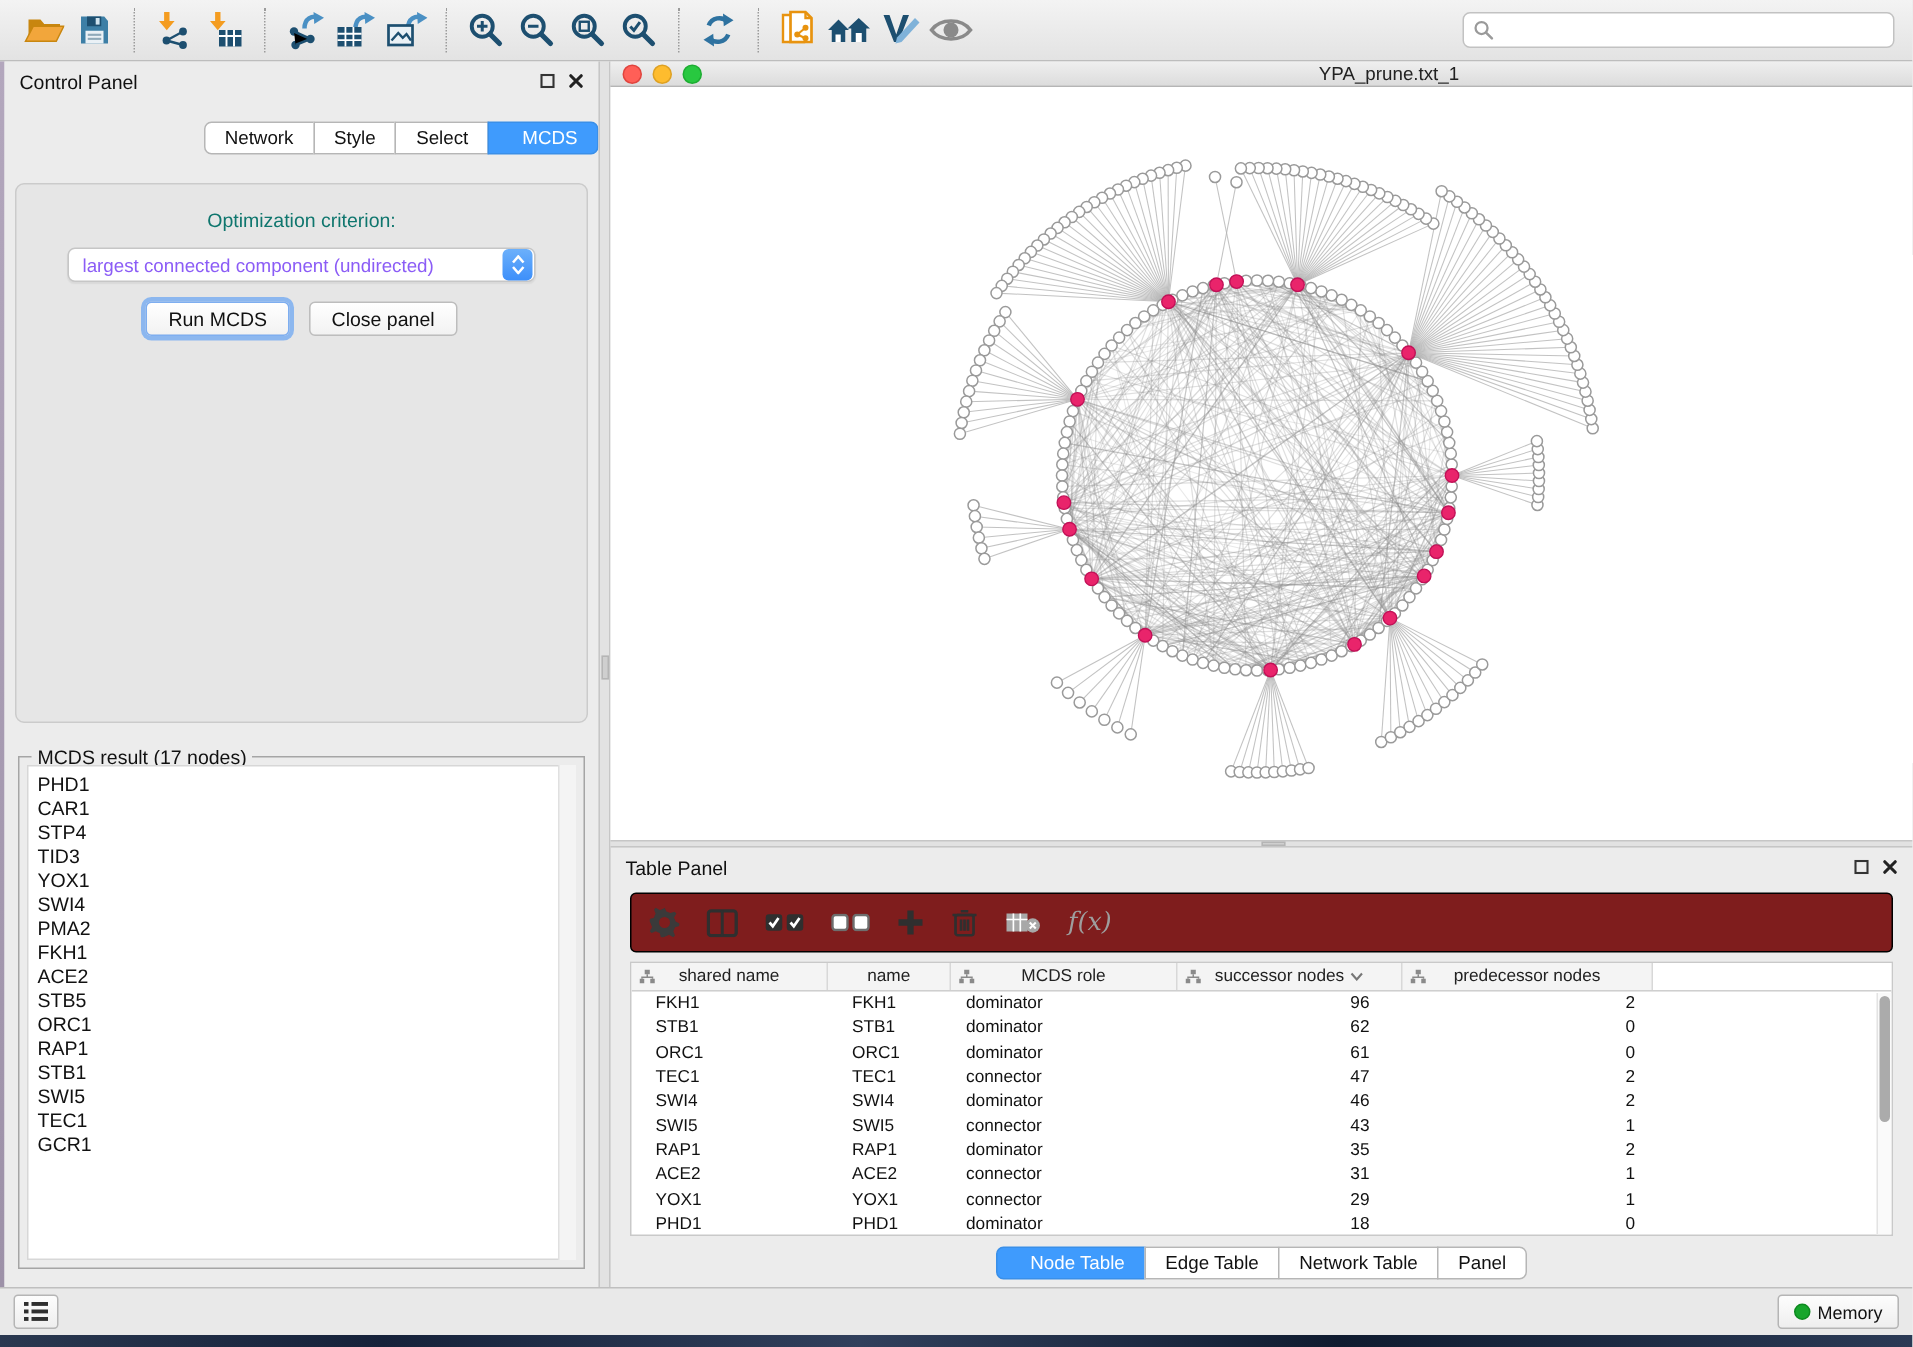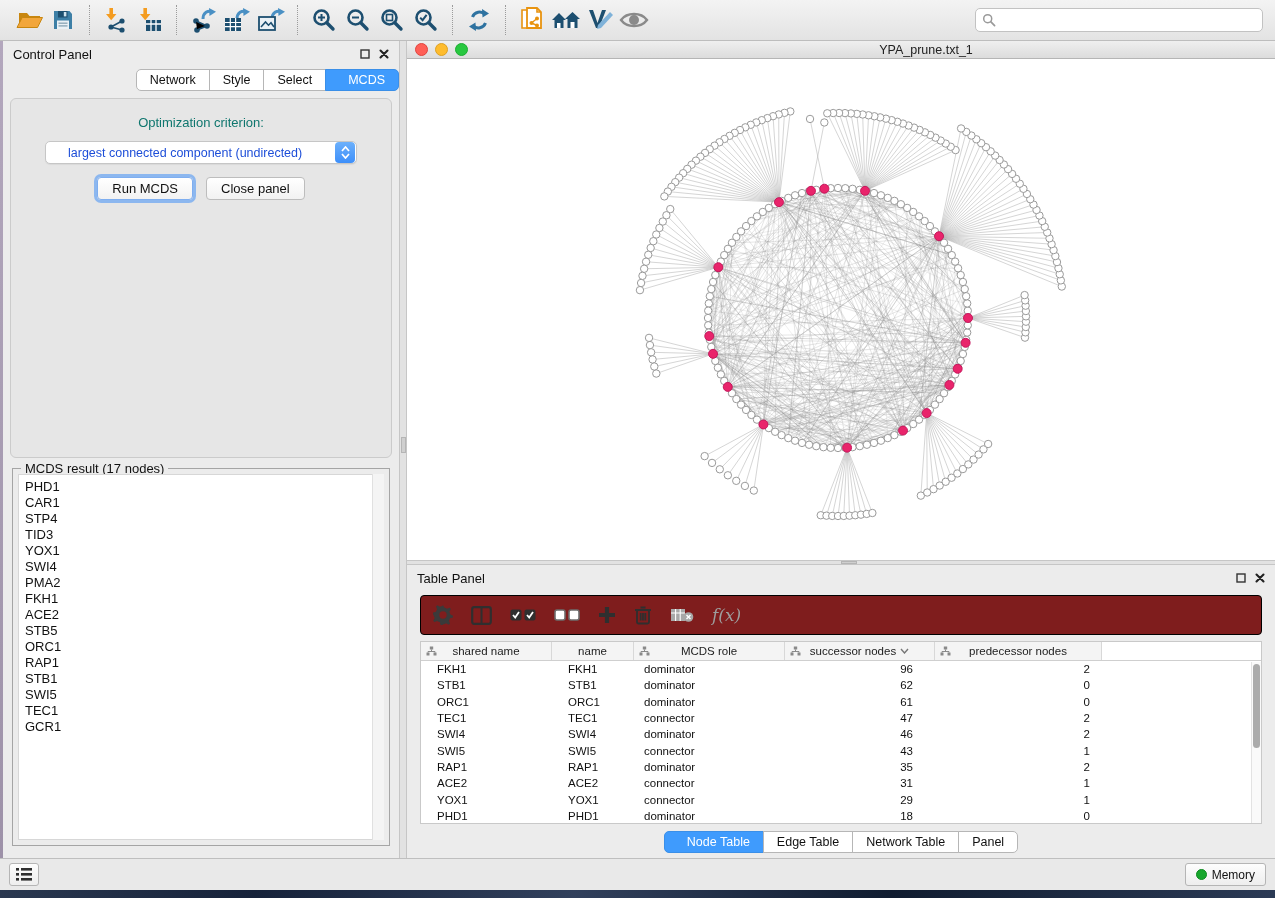--- a/index.html
+++ b/index.html
@@ -12,40 +12,40 @@
     border-bottom:1px solid #bdbdbd; display:flex; align-items:center; padding:0 12px; }
   .tbtn { width:34px; height:32px; display:flex; align-items:center; justify-content:center; cursor:default; }
   .tsep { width:0; height:30px; border-left:1px dotted #9b9b9b; margin:0 9px; }
   .searchbox { margin-left:auto; width:288px; height:24px; background:#fff; border:1px solid #c2c2c2;
     border-radius:5px; display:flex; align-items:center; padding:0 6px; }
   .searchbox input { border:none; outline:none; flex:1; font-size:12px; background:transparent; }
 
   
   .main { flex:1; display:flex; min-height:0; }
   .wallpaper-left { width:3px; background:linear-gradient(#b3a7bd,#9d91a8); }
-  .control-panel { width:396px; background:#ececec; display:flex; flex-direction:column; }
+  .control-panel { width:396px; background:#ececec; display:flex; flex-direction:column;gap:12px; }
   .panel-header { height:26px; display:flex; align-items:center; padding:0 10px; }
   .panel-title { font-size:13px; color:#111; }
   .panel-header .spacer { flex:1; }
   .mini-ic { margin-left:9px; display:flex; align-items:center; }
 
   .seg-row { display:flex; justify-content:flex-end; margin-top:2px; }
   .seg { display:inline-flex; }
   .seg .tab { font-size:12.5px; padding:2px 13px; background:#fff; border:1px solid #b6b6b6;
     margin-left:-1px; color:#111; line-height:16px; }
   .seg .tab:first-child { border-radius:5px 0 0 5px; margin-left:0; }
   .seg .tab:last-child { border-radius:0 5px 5px 0; }
   .seg .tab.selected { background:#3f9bfd; border-color:#3a8fe8; color:#fff;padding-left:22px; }
 
   .inner-panel { margin:7px 7px 0 7px; height:360px; background:#e6e6e6;
     border:1px solid #cbcbcb; border-radius:6px; padding-top:16px; }
   .opt-label { text-align:center; font-size:13px; color:#0f766e; }
   .dd { margin:11px auto 0; width:312px; height:23px; background:#fff; border:1px solid #c6c6c6;
     border-radius:5px; display:flex; align-items:center; box-shadow:0 1px 1px rgba(0,0,0,.06); }
-  .dd-val { flex:1; font-size:12.5px; padding-left:9px; color:#1d4ed8; white-space:nowrap;margin-left:13px; }
+  .dd-val { flex:1; font-size:12.5px; padding-left:9px; color:#8b5cf6; white-space:nowrap; }
   .dd-step { width:20px; height:21px; margin-right:1px; background:linear-gradient(#6cb0fb,#3d8ffa);
     border-radius:4px; display:flex; flex-direction:column; align-items:center; justify-content:center; gap:1px; }
   .btn-row { display:flex; justify-content:center; gap:13px; margin-top:13px; }
   .mac-btn { font-size:13px; background:linear-gradient(#fff,#f2f2f2); border:1px solid #bdbdbd;
     border-radius:4px; padding:3px 14px; color:#111; }
   .mac-btn.focused { box-shadow:0 0 0 3px rgba(92,158,245,.65); border-color:#7eaef0; }
 
   .result-box { margin:10px 9px 12px 9px; flex:1; border:1px solid #a5a5a5; position:relative; }
   .result-legend { position:absolute; top:-8px; left:8px; background:#ececec; padding:0 4px;
     font-size:13px; color:#111; }

